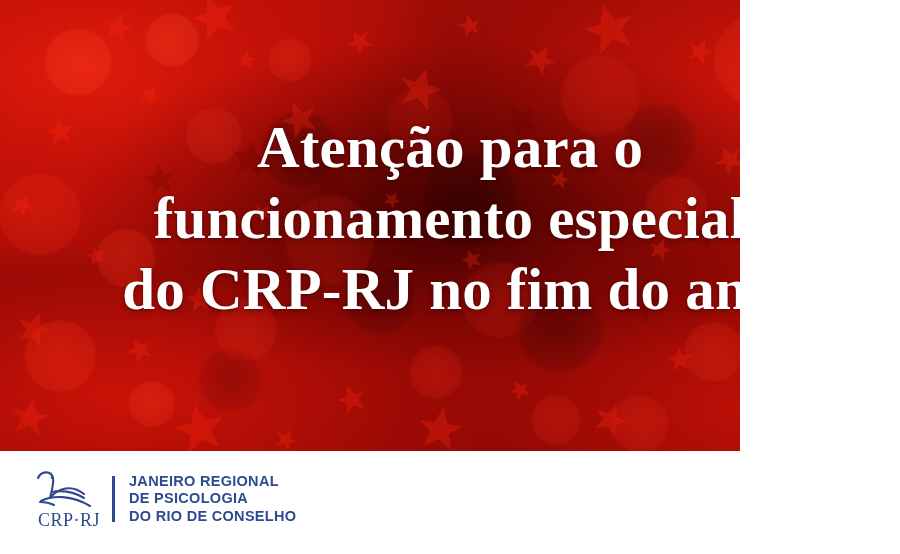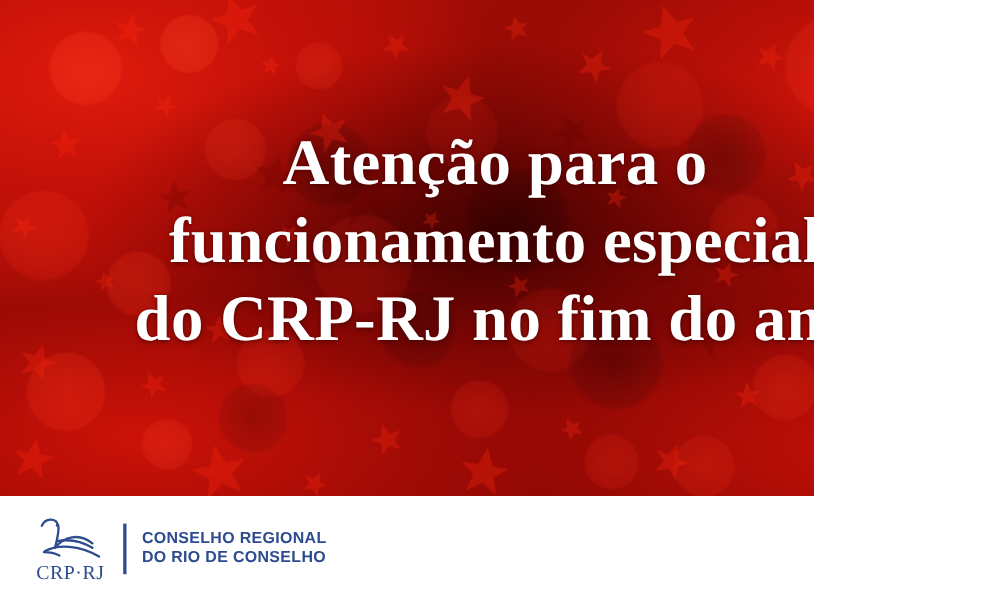--- a/index.html
+++ b/index.html
@@ -126,21 +126,21 @@
   .logo-mark {
     width: 72px;
     height: 62px;
     position: relative;
   }
   .logo-wordmark {
     position: absolute;
     left: 0;
     bottom: -1px;
     width: 72px;
-    text-align: center;
+    text-align: right;
     font-family: "Liberation Serif", "DejaVu Serif", serif;
     font-size: 18px;
     letter-spacing: 0.5px;
     color: #2d4b8e;
   }
   .logo-divider {
     width: 3px;
     height: 46px;
     background: #2d4b8e;
     margin: 0 14px 0 12px;
@@ -242,19 +242,20 @@
             <path d="M12,34 C18,34 22,35 26,37"></path>
           </g>
           <circle cx="24.2" cy="9.4" r="1.5" fill="#2d4b8e"></circle>
         </svg>
         <div class="logo-wordmark">CRP·RJ</div>
       </div>
 
       <div class="logo-divider"></div>
 
       <div class="logo-lines">
-        <div>CONSELHO REGIONAL</div>
+        <div>JANEIRO REGIONAL</div>
+        <div>DE PSICOLOGIA</div>
         <div>DO RIO DE CONSELHO</div>
       </div>
     </div>
 
   </div>
 </div>
 
 </body></html>

